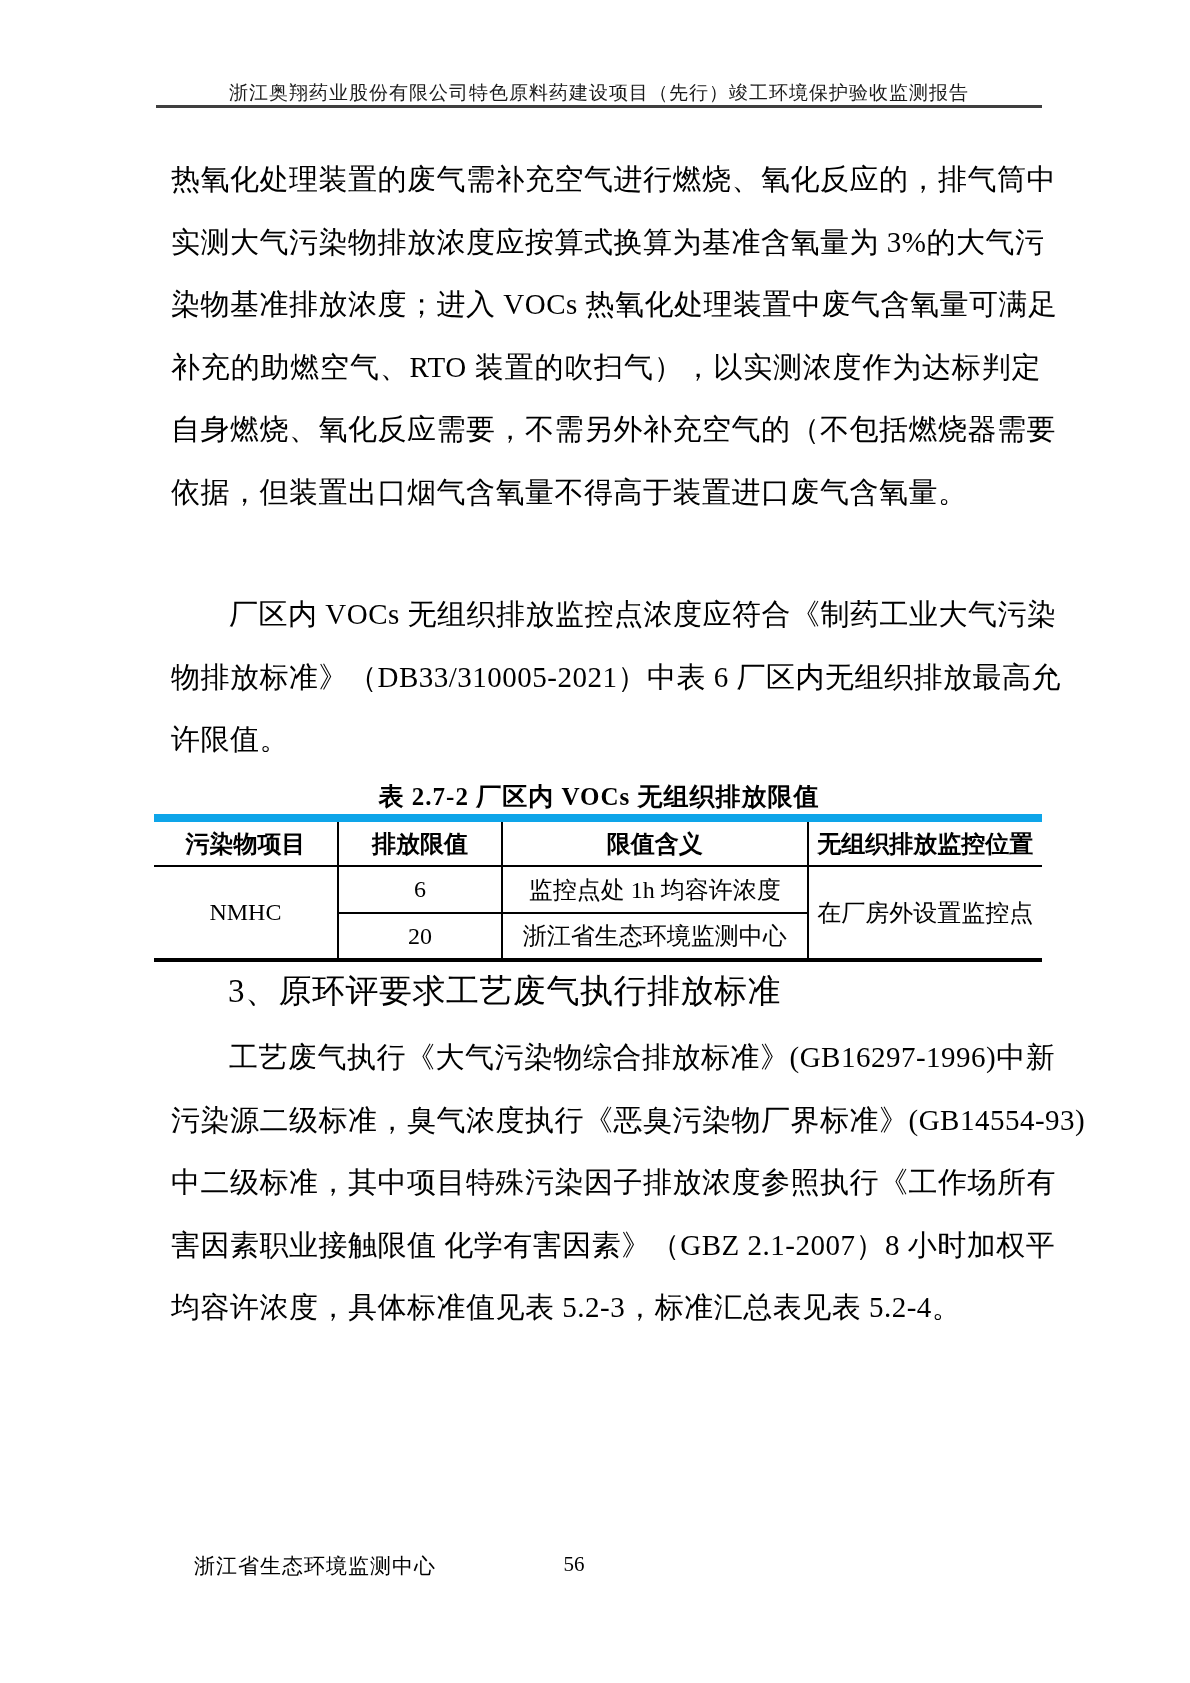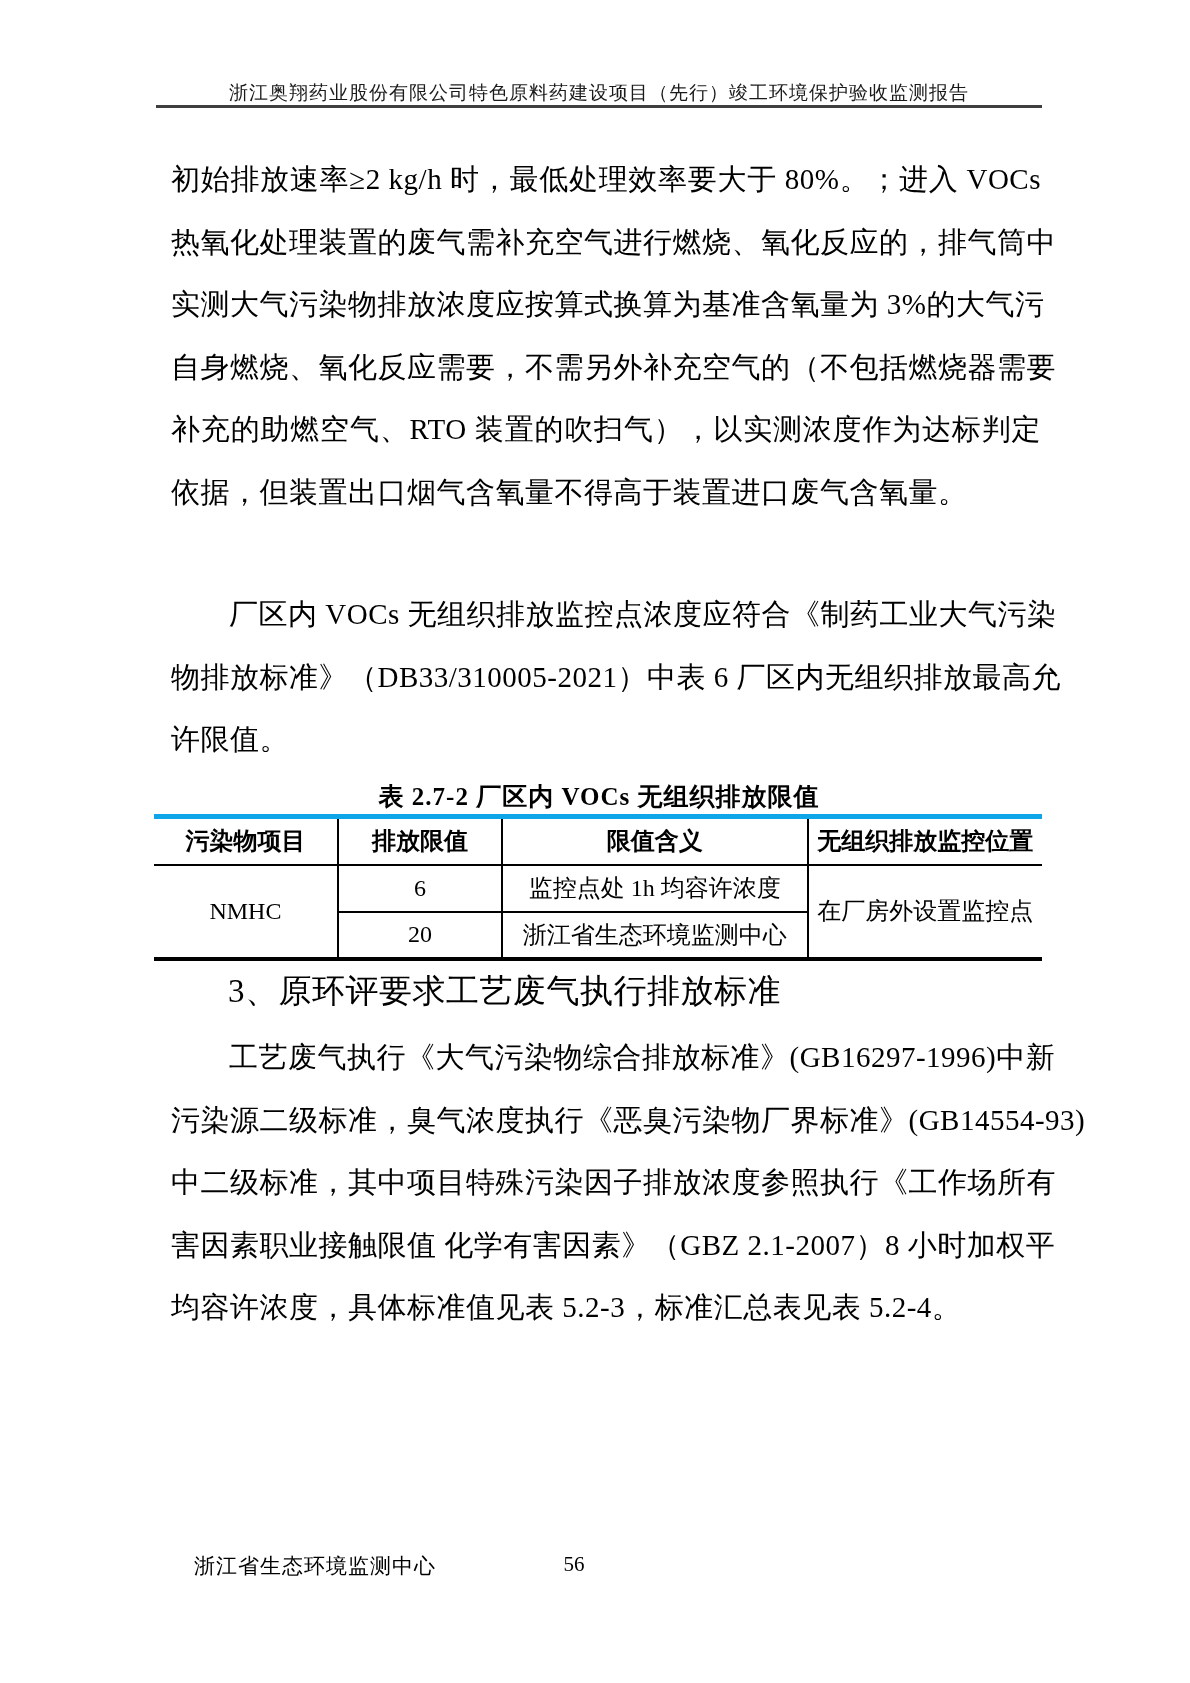--- a/index.html
+++ b/index.html
@@ -63,21 +63,21 @@
     position: absolute;
     top: 810px; left: 150px; width: 888px;
     border-collapse: collapse;
     table-layout: fixed;
     font-size: 24px;
   }
   .limits-table col.c1 { width: 20.7%; }
   .limits-table col.c2 { width: 18.5%; }
   .limits-table col.c3 { width: 34.4%; }
   .limits-table col.c4 { width: 26.4%; }
-  .limits-table { border-top: 5px solid #0ea5e9; border-bottom: 4px solid #000; }
+  .limits-table { border-top: 8px solid #0ea5e9; border-bottom: 4px solid #000; }
   .limits-table th, .limits-table td {
     text-align: center;
     vertical-align: middle;
     font-weight: normal;
     padding: 0 4px;
   }
   .limits-table th { font-weight: bold; height: 48px; border-bottom: 2px solid #000; }
   .limits-table td { height: 47px; }
   .limits-table .vline { border-left: 2px solid #000; }
   .limits-table td.split { border-bottom: 2px solid #000; }
@@ -106,25 +106,25 @@
 </style>
 </head>
 <body>
 
 <div class="page">
 
   <div class="doc-header-title">浙江奥翔药业股份有限公司特色原料药建设项目（先行）竣工环境保护验收监测报告</div>
   <div class="doc-header-rule"></div>
 
   <div class="textblock" style="top:144px;">
-    <div class="tline">初始排放速率≥2 kg/h 时，最低处理效率要大于 80%。；进入 VOCs</div>
     <div class="tline">热氧化处理装置的废气需补充空气进行燃烧、氧化反应的，排气筒中</div>
     <div class="tline">实测大气污染物排放浓度应按算式换算为基准含氧量为 3%的大气污</div>
+    <div class="tline">染物基准排放浓度；进入 VOCs 热氧化处理装置中废气含氧量可满足</div>
+    <div class="tline">补充的助燃空气、RTO 装置的吹扫气），以实测浓度作为达标判定</div>
     <div class="tline">自身燃烧、氧化反应需要，不需另外补充空气的（不包括燃烧器需要</div>
-    <div class="tline">补充的助燃空气、RTO 装置的吹扫气），以实测浓度作为达标判定</div>
     <div class="tline last">依据，但装置出口烟气含氧量不得高于装置进口废气含氧量。</div>
   </div>
 
   <div class="textblock" style="top:579px;">
     <div class="tline indent">厂区内 VOCs 无组织排放监控点浓度应符合《制药工业大气污染</div>
     <div class="tline">物排放标准》（DB33/310005-2021）中表 6 厂区内无组织排放最高允</div>
     <div class="tline last">许限值。</div>
   </div>
 
   <div class="table-title">表 2.7-2  厂区内 VOCs 无组织排放限值</div>

